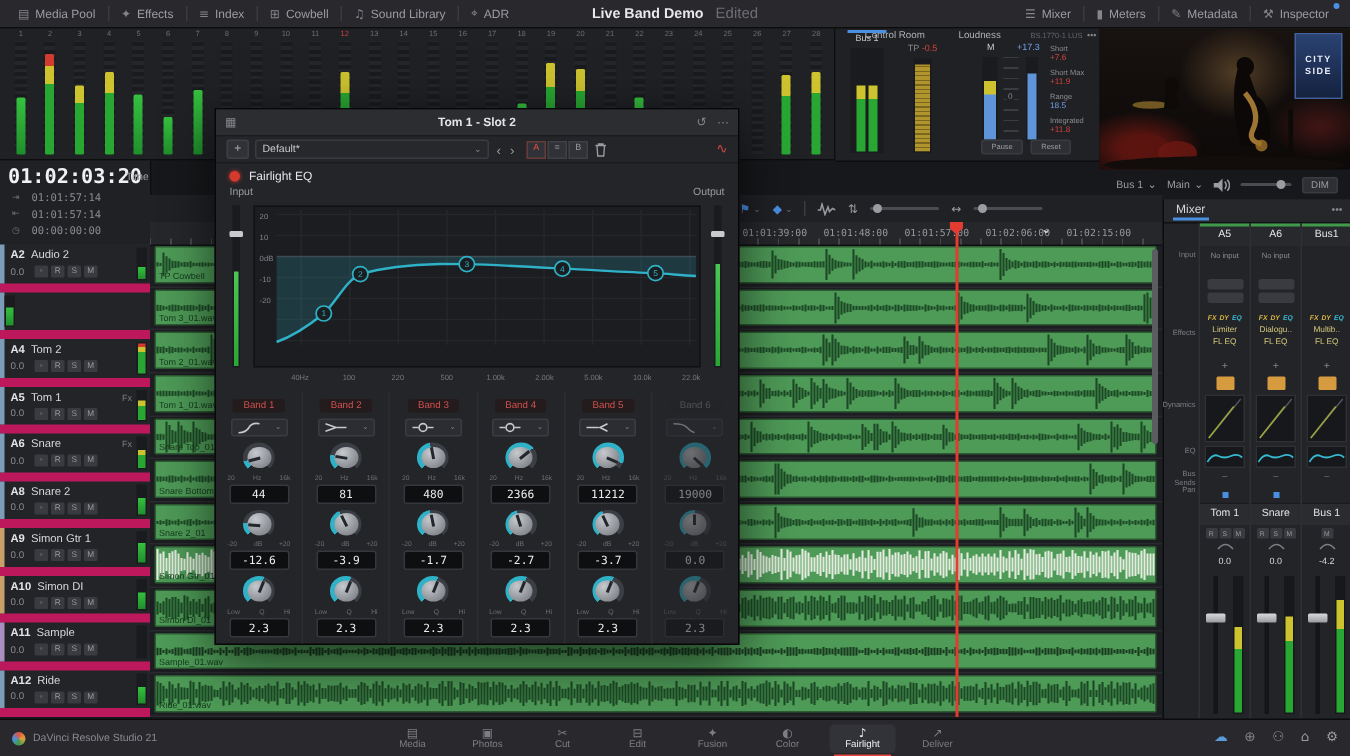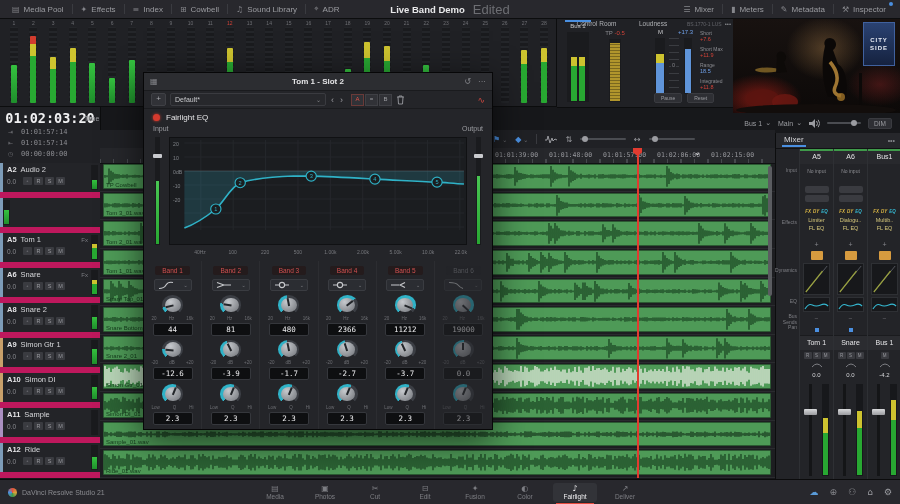--- a/index.html
+++ b/index.html
@@ -10,21 +10,21 @@
   
   .topbar{position:absolute;left:0;top:0;width:900px;height:18px;background:#28282d;border-bottom:1px solid #0c0d0e;
           display:flex;align-items:center;z-index:60;}
   .tb-group{display:flex;align-items:center;height:100%;padding:0 4px;}
   .tb-group.right{position:absolute;right:2px;top:0;}
   .tb-btn{display:flex;align-items:center;gap:4px;padding:0 8px;height:100%;color:#9b9ca1;font-size:8px;cursor:default;position:relative;}
   .tb-btn .tb-ico{font-size:8px;color:#85868b;}
   .tb-div{width:1px;height:10px;background:#3a3b40;}
   .tb-title{position:absolute;left:0;right:0;top:0;height:18px;display:flex;align-items:center;justify-content:center;gap:8px;pointer-events:none;}
   .tb-title .main{color:#e8e8ea;font-size:9.5px;font-weight:bold;}
-  .tb-title .sub{color:#6d6e73;font-size:13px;}
+  .tb-title .sub{color:#6d6e73;font-size:10px;}
   .bluedot{position:absolute;top:2px;right:1px;width:4px;height:4px;border-radius:50%;background:#4a8fe0;}
 
   
   .meters-panel{position:absolute;left:0;top:18px;width:557px;height:89px;background:#202125;border-right:1px solid #0c0d0e;
                 border-bottom:1px solid #0c0d0e;display:flex;align-items:flex-end;padding:2px 2px 3px 4px;box-sizing:border-box;}
   .mslot{flex:1;display:flex;flex-direction:column;align-items:center;height:100%;}
   .mnum{font-size:5px;color:#6d6e73;height:7px;line-height:7px;}
   .mnum.red{color:#d24338;}
   .mtrack{position:relative;width:8px;flex:1;background:#1a1b1e;border-radius:1px;
           background-image:repeating-linear-gradient(to top,#24262a 0 2px,#1a1b1e 2px 5px);}
@@ -641,20 +641,39 @@
       <div class="trk">
         <span class="tstrip" style="background: rgb(125, 156, 184);"></span>
         <div class="tmeterw">
           <div class="tmeter" style="height: 55%; background: linear-gradient(to top, rgb(31, 143, 44), rgb(53, 193, 63));"></div>
         </div>
       </div>
       <div class="trk">
         <span class="tstrip" style="background: rgb(125, 156, 184);"></span>
         <div class="tmain">
           <div class="tline1">
+            <b>A4</b>
+            <span>Tom 2</span>
+          </div>
+          <div class="tline2">
+            <span class="tvol">0.0</span>
+            <span class="tbox">◦</span>
+            <span class="tbox">R</span>
+            <span class="tbox">S</span>
+            <span class="tbox">M</span>
+          </div>
+        </div>
+        <div class="tmeterw">
+          <div class="tmeter" style="height: 90%; background: linear-gradient(to top, rgb(40, 168, 50) 0px, rgb(40, 168, 50) 70%, rgb(205, 195, 47) 70%, rgb(205, 195, 47) 88%, rgb(210, 60, 46) 88%, rgb(210, 60, 46) 100%);"></div>
+        </div>
+      </div>
+      <div class="trk">
+        <span class="tstrip" style="background: rgb(125, 156, 184);"></span>
+        <div class="tmain">
+          <div class="tline1">
             <b>A5</b>
             <span>Tom 1</span>
             <i>Fx</i>
           </div>
           <div class="tline2">
             <span class="tvol">0.0</span>
             <span class="tbox">◦</span>
             <span class="tbox">R</span>
             <span class="tbox">S</span>
             <span class="tbox">M</span>

